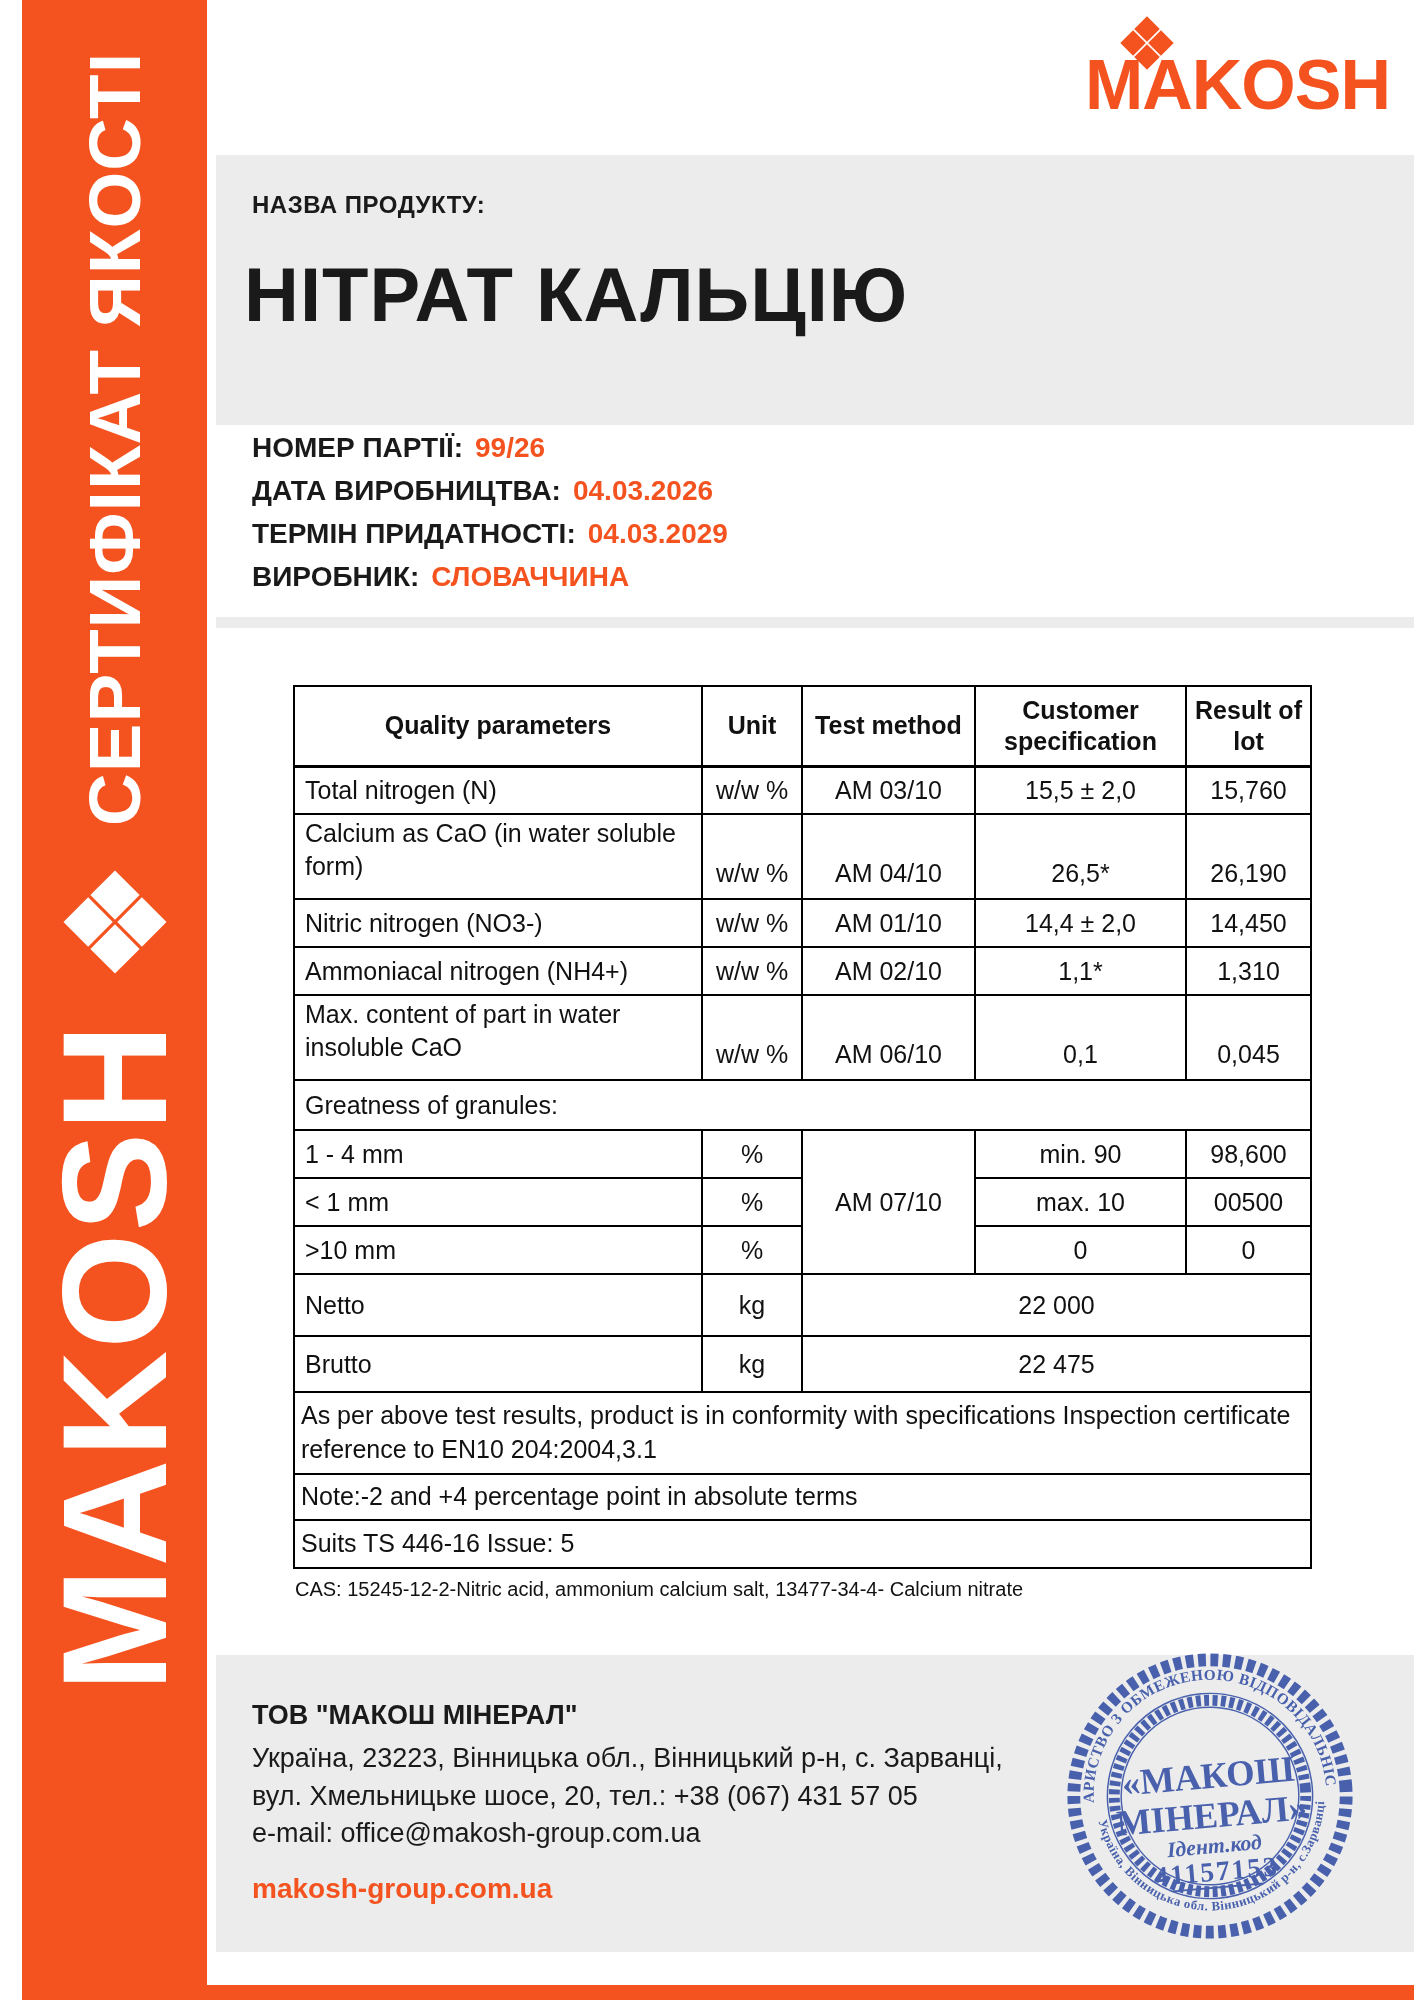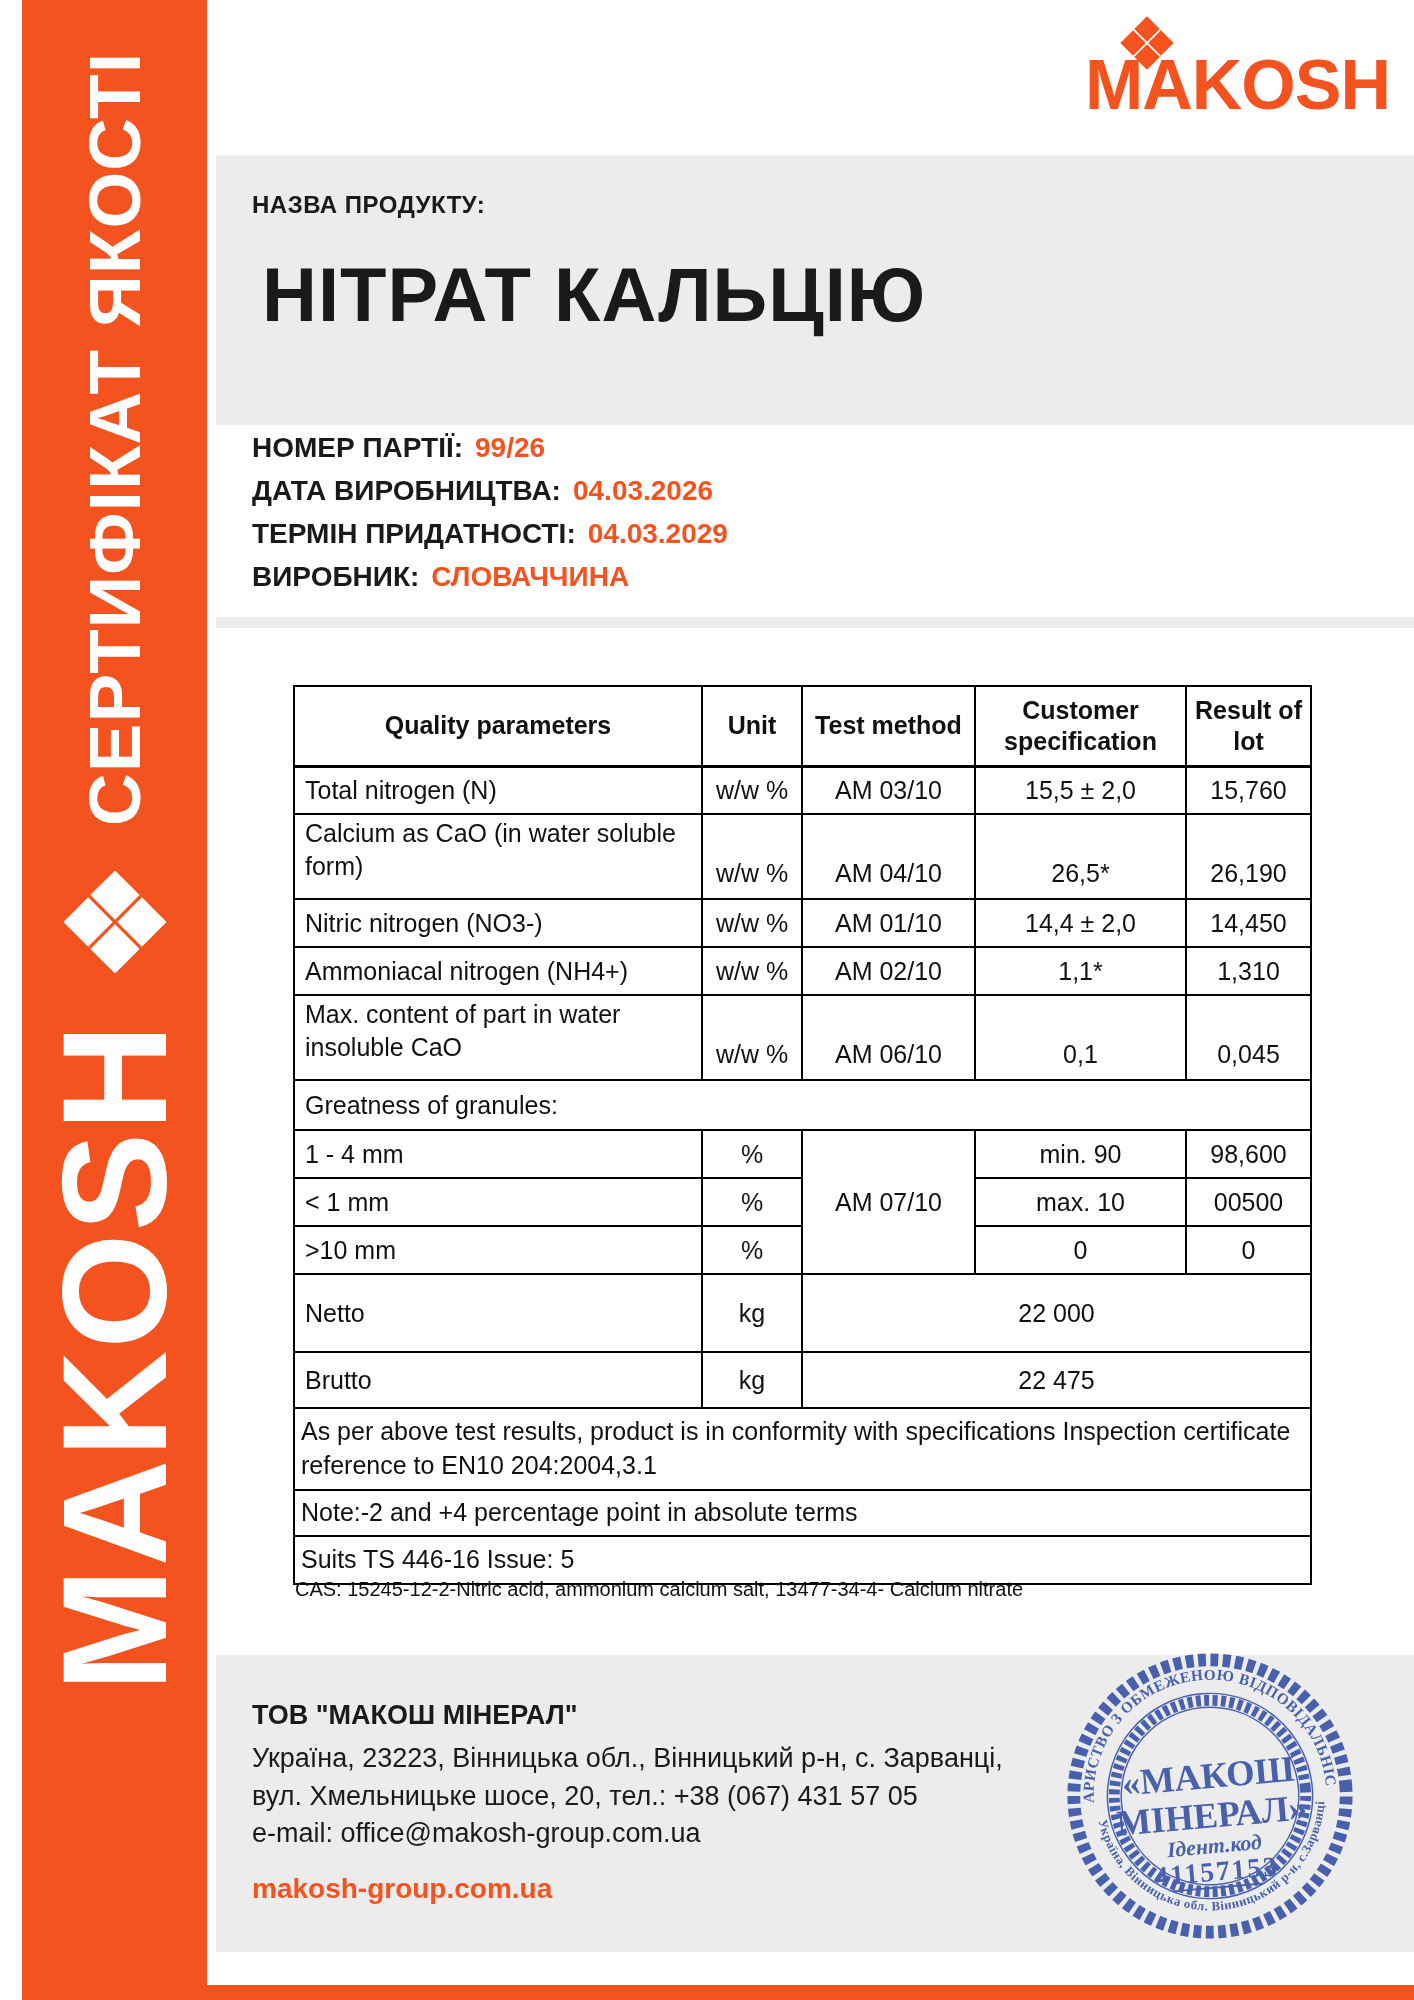--- a/index.html
+++ b/index.html
@@ -21,39 +21,39 @@
   
   .logo{position:absolute;top:44px;right:24px;width:320px;height:80px;}
   .logo-text{position:absolute;right:0;top:6px;font-size:70px;line-height:1;font-weight:bold;
              color:#f4521e;letter-spacing:-1px;}
   .logo-diamonds{position:absolute;left:48px;top:-30px;}
 
   
   .gray{background:#ececec;position:absolute;left:216px;width:1198px;}
   .header-block{top:155px;height:270px;}
   .product-label{position:absolute;left:36px;top:36px;font-size:24px;font-weight:bold;letter-spacing:.5px;}
-  .product-name{position:absolute;left:46px;top:96px;font-size:76px;font-weight:bold;letter-spacing:1px;}
+  .product-name{position:absolute;left:28px;top:96px;font-size:76px;font-weight:bold;letter-spacing:1px;}
   .separator{top:617px;height:11px;}
   .footer-block{top:1655px;height:297px;}
 
   
   .batch{position:absolute;left:252px;top:432px;display:flex;flex-direction:column;gap:11px;}
   .batch-row{font-size:28px;font-weight:bold;white-space:nowrap;}
   .batch-row .lbl{color:#1a1a1a;}
   .batch-row .val{color:#f4521e;margin-left:12px;}
 
   
   .tbl-wrap{position:absolute;left:293px;top:685px;}
   table{border-collapse:collapse;table-layout:fixed;width:1017px;font-size:25px;color:#111;}
   td,th{border:2px solid #000;padding:2px 8px;text-align:center;vertical-align:middle;overflow:hidden;}
   thead th{font-weight:bold;border-bottom:3px solid #000;line-height:1.25;}
   td.param{text-align:left;padding-left:10px;}
   td.note{text-align:left;padding:4px 6px;line-height:1.35;}
   tr.rh{height:80px;} tr.r48{height:48px;} tr.r82{height:82px;} tr.r50{height:50px;}
-  tr.r62{height:78px;} tr.r56{height:56px;padding-left:44px;} tr.rn1{height:82px;} tr.rn2{height:46px;} tr.rn3{height:48px;}
+  tr.r62{height:62px;} tr.r56{height:56px;padding-left:44px;} tr.rn1{height:82px;} tr.rn2{height:46px;} tr.rn3{height:48px;}
   tr.vb td{vertical-align:bottom;padding-bottom:10px;}
   tr.vb td.param{vertical-align:middle;padding-bottom:16px;line-height:1.3;}
 
   .cas-line{position:absolute;left:295px;top:1578px;font-size:20px;color:#111;}
 
   
   .footer-text{position:absolute;left:36px;top:42px;font-size:27px;line-height:1.38;}
   .company{font-weight:bold;margin-bottom:6px;}
   .website{position:absolute;left:36px;top:218px;font-size:28px;font-weight:bold;color:#f4521e;}
 

